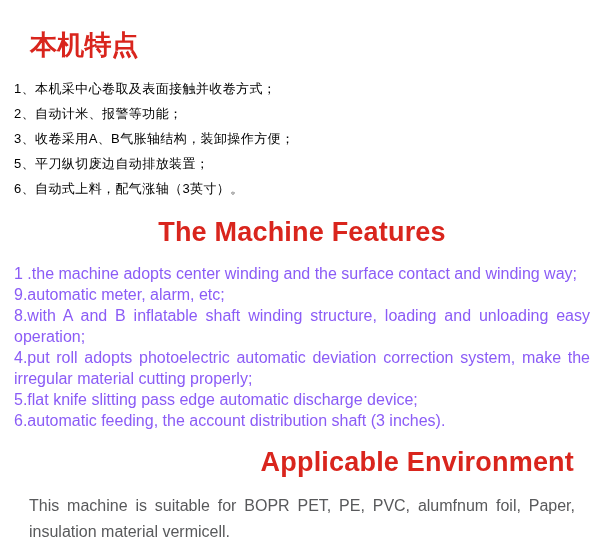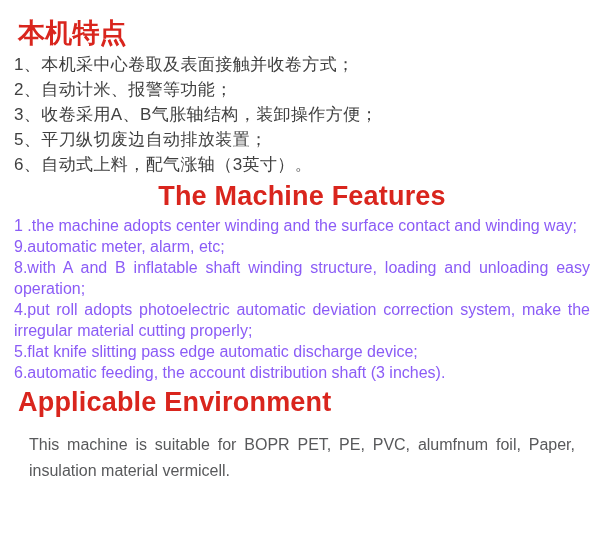--- a/index.html
+++ b/index.html
@@ -16,53 +16,54 @@
   .page {
     box-sizing: border-box;
     width: 603px;
     height: 550px;
     padding: 14px 13px 0 14px;
     background: #ffffff;
   }
   h1.red-heading {
     color: #d9251d;
     font-weight: bold;
-    margin: 4px;
+    margin: 16px;
     font-size: 27px;
     line-height: 30px;
     letter-spacing: 0.2px;
   }
   .h-cn {
     margin-bottom: 11px;
   }
   .cn-list p {
     margin: 0;
-    font-size: 17px;
+    font-size: 13px;
     line-height: 25px;
-    color: #404040;
+    color: #000000;
     letter-spacing: 0.4px;
     white-space: nowrap;
   }
   .h-machine {
     margin-top: 14px;
     line-height: 28px;
     margin-bottom: 7px;
     text-align: center;
   }
   .en-list p {
     margin: 0;
     font-size: 16px;
     line-height: 21px;
     color: #8b5cf6;
     text-align: justify;
   }
   .h-env {
     margin-top: 13px;
     line-height: 28px;
     margin-bottom: 13px;
+    text-align: right;
   }
   .env-text {
     margin: 15px;
     font-size: 16px;
     line-height: 26px;
     color: #58595b;
     text-align: justify;
   }
 </style>
 </head>

